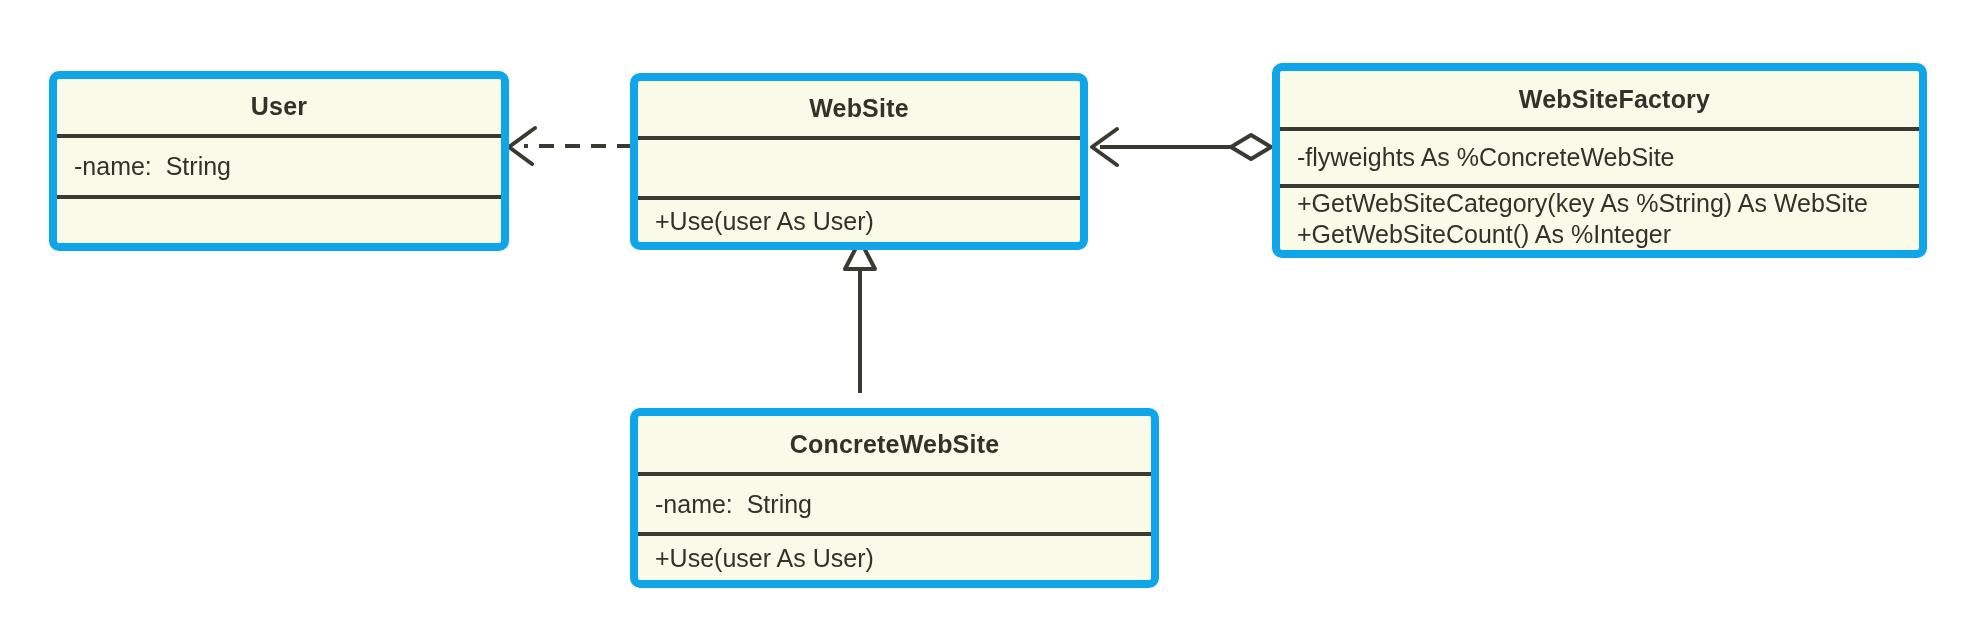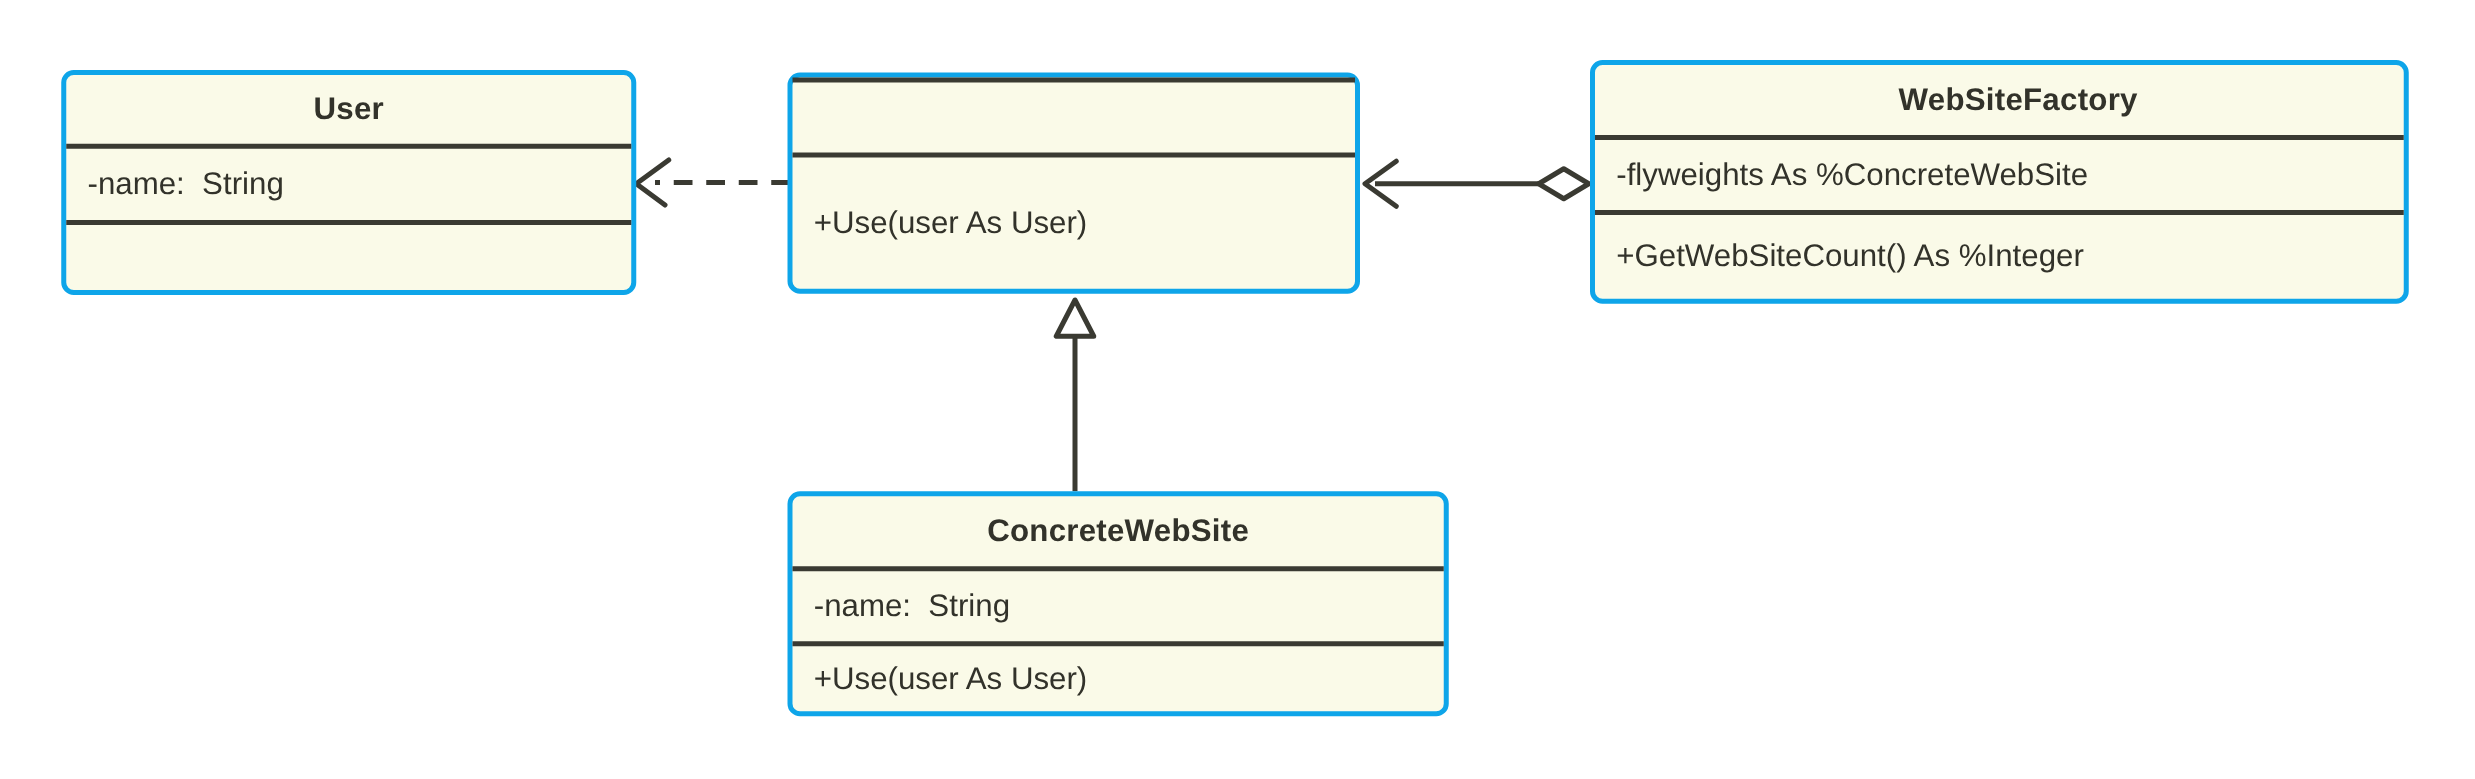--- a/index.html
+++ b/index.html
@@ -8,26 +8,27 @@
     background: #ffffff;
     font-family: "Liberation Sans", sans-serif;
     position: relative;
     overflow: hidden;
   }
   .canvas { position: absolute; left: 0; top: 0; width: 1980px; height: 623px; }
   .edges { position: absolute; left: 0; top: 0; pointer-events: none; }
   .uml-class {
     position: absolute;
     background: #FAFAE8;
-    border: 4px solid #0ea5e9;
+    border: 8px solid #0ea5e9;
     border-radius: 10px;
     box-sizing: border-box;
     display: flex;
     flex-direction: column;
     color: #32322A;
+    margin-top: 15px;
   }
   .uml-title {
     flex: none;
     display: flex;
     align-items: center;
     justify-content: center;
     font-weight: bold;
     font-size: 25px;
     letter-spacing: 0.2px;
   }
@@ -70,32 +71,34 @@
 
   <div class="uml-class" style="left:49px; top:56px; width:460px; height:180px;">
     <div class="uml-title" style="height:55px;">User</div>
     <div class="uml-section" style="height:61px;">
       <div class="member">-name:  String</div>
     </div>
     <div class="uml-section grow"></div>
   </div>
 
   <div class="uml-class" style="left:630px; top:58px; width:458px; height:177px;">
+    <div class="uml-title" style="height:55px;">WebSite</div>
     <div class="uml-section" style="height:60px;"></div>
     <div class="uml-section grow">
       <div class="member">+Use(user As User)</div>
     </div>
   </div>
 
   <div class="uml-class" style="left:1272px; top:48px; width:655px; height:195px;">
     <div class="uml-title" style="height:56px;padding-left:30px;">WebSiteFactory</div>
     <div class="uml-section" style="height:60px;">
       <div class="member">-flyweights As %ConcreteWebSite</div>
     </div>
     <div class="uml-section grow">
+      <div class="member">+GetWebSiteCategory(key As %String) As WebSite</div>
       <div class="member">+GetWebSiteCount() As %Integer</div>
     </div>
   </div>
 
   <div class="uml-class" style="left:630px; top:393px; width:529px; height:180px;">
     <div class="uml-title" style="height:56px;">ConcreteWebSite</div>
     <div class="uml-section" style="height:60px;">
       <div class="member">-name:  String</div>
     </div>
     <div class="uml-section grow">

